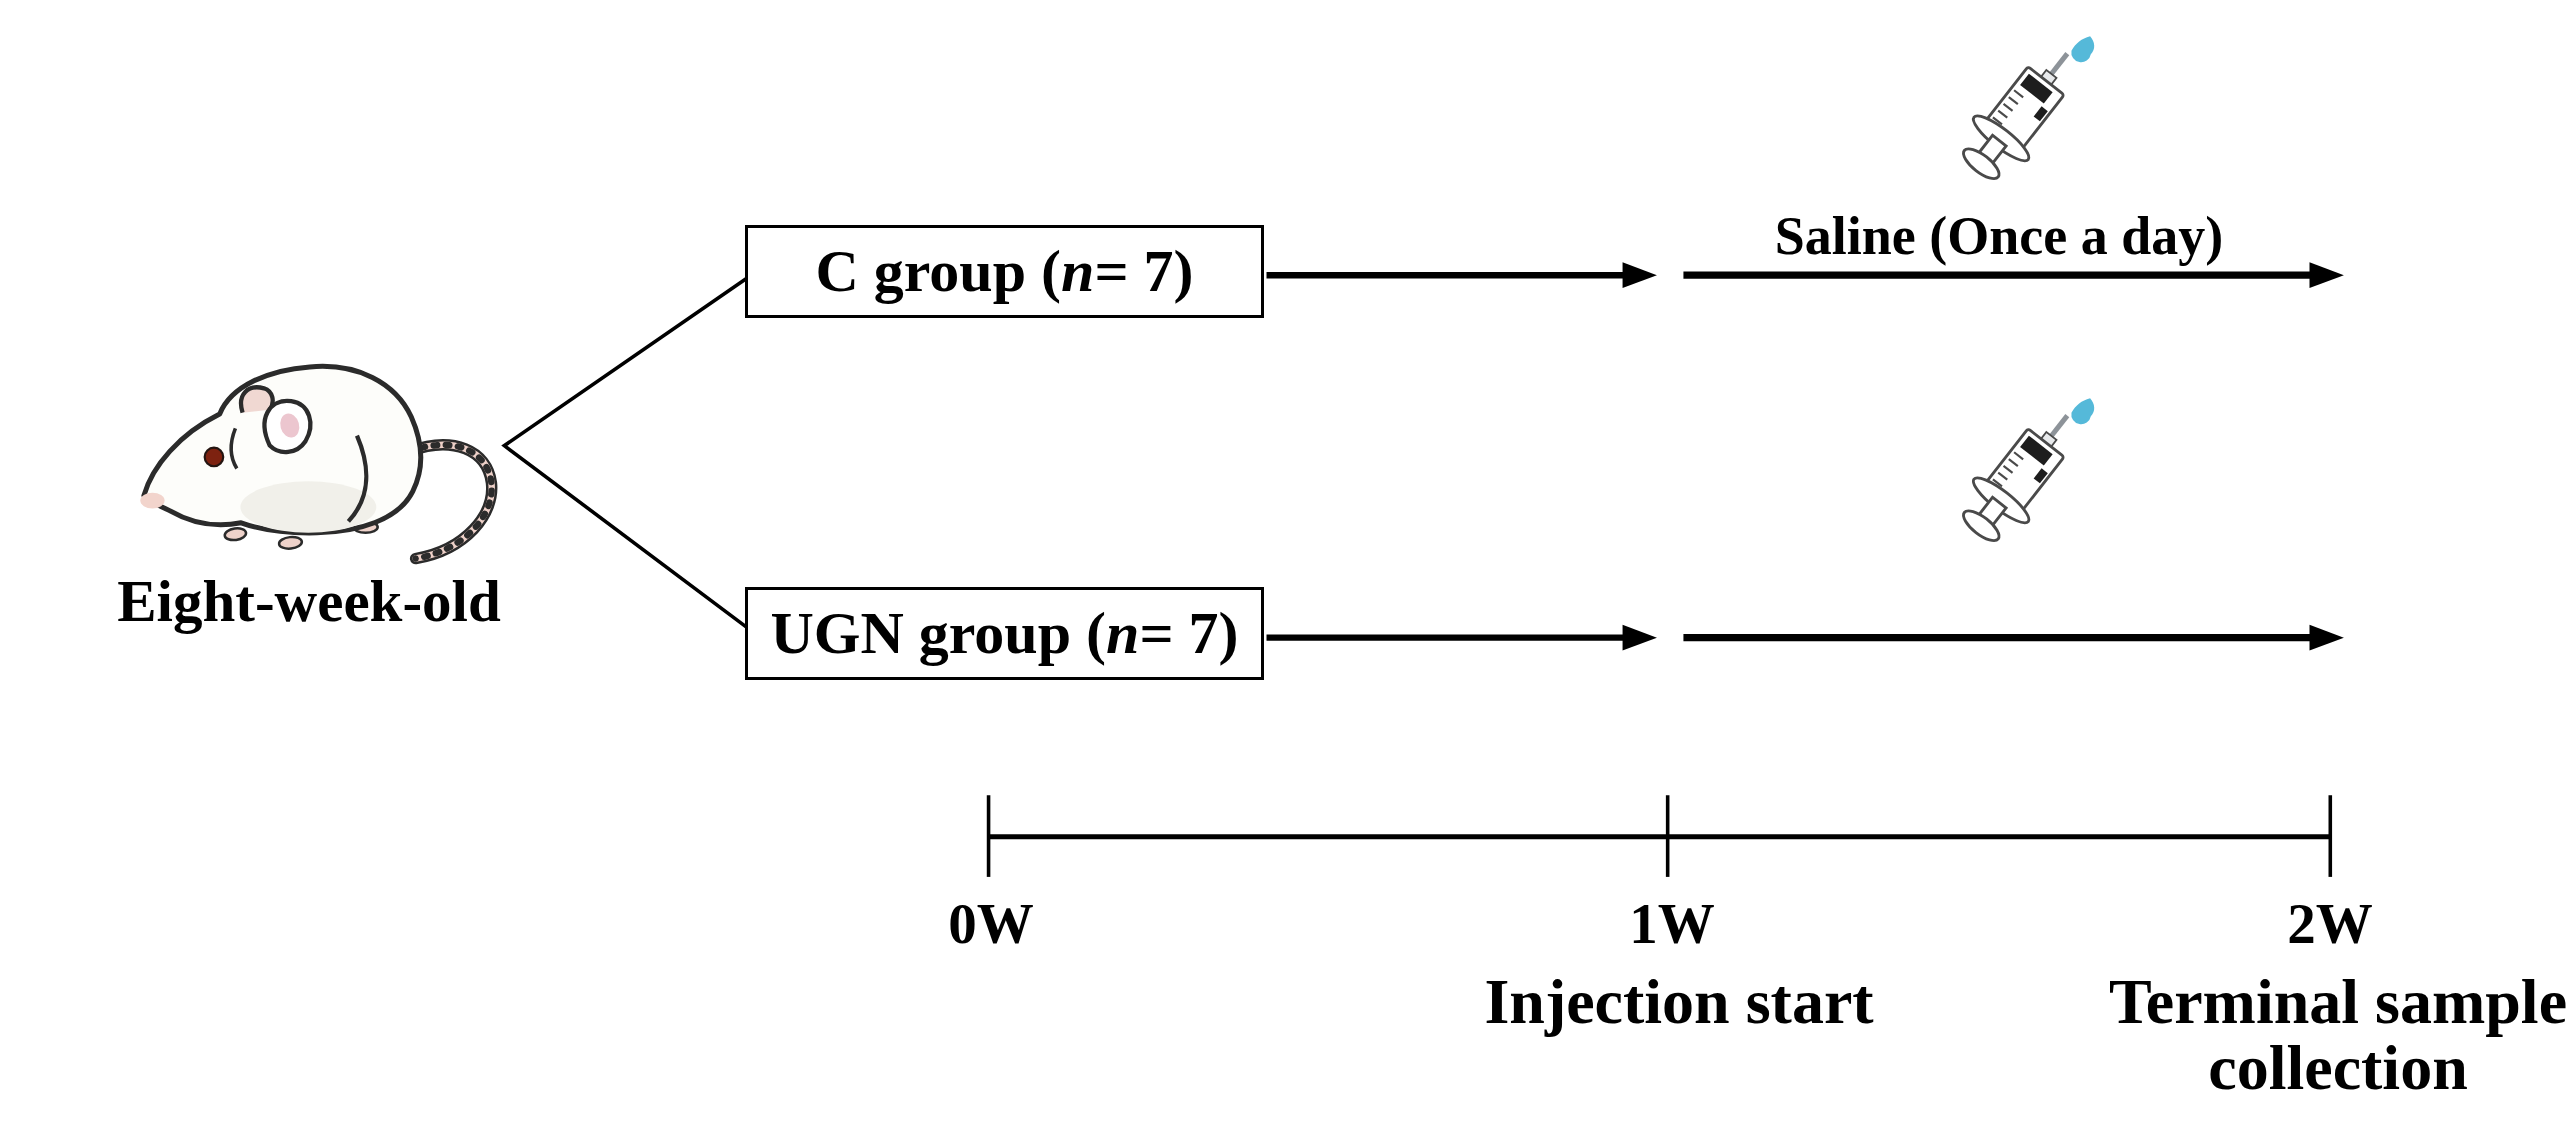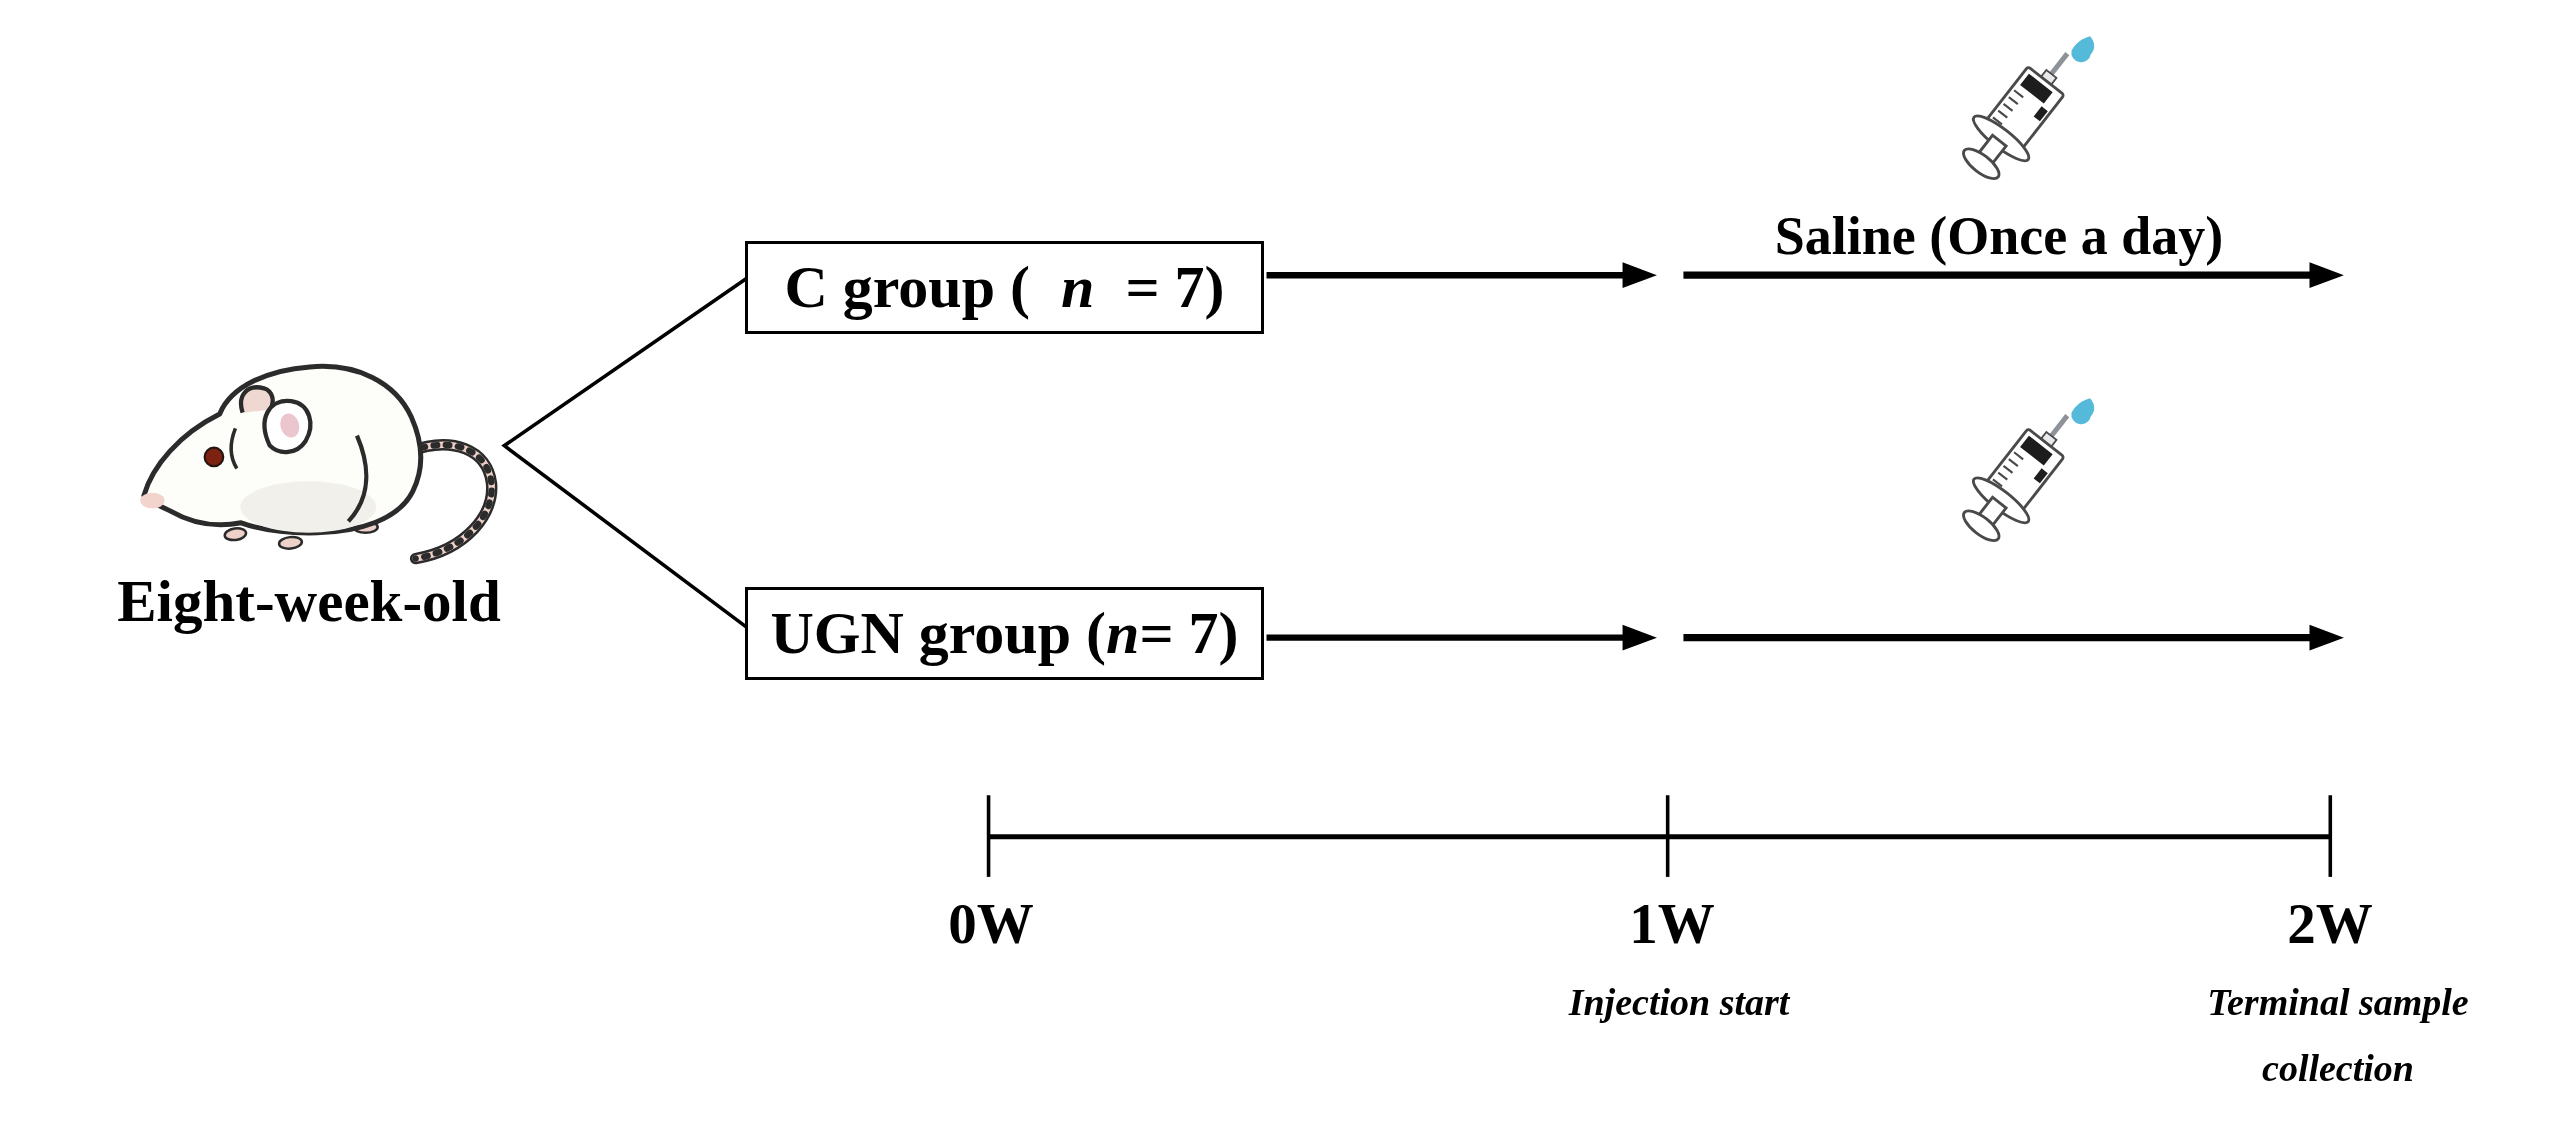--- a/index.html
+++ b/index.html
@@ -40,21 +40,21 @@
     display: flex;
     align-items: center;
     justify-content: center;
     font-weight: bold;
     font-size: 60px;
     white-space: nowrap;
   }
   .group-box .nvar { font-style: italic; }
   .treatment-label { font-size: 54px; }
   .week-label { font-size: 57px; line-height: 60px; }
-  .note-label { font-size: 38px; line-height: 66px; font-style: italic; }
+  .note-label { font-size: 64px; line-height: 66px; }
 </style>
 </head>
 <body>
 
 <div class="canvas">
 
   <svg class="layer" width="2576" height="1127" viewBox="0 0 3596 1573">
 
     <g stroke="#000000" stroke-width="5" fill="none">
       <path d="M 1043 388 L 704 622 L 1043 876"></path>
@@ -147,21 +147,21 @@
       <use href="#syringe"></use>
     </svg>
   <svg class="abs" style="left:1931px; top:394px;" width="172" height="172" viewBox="0 0 240 240">
       <use href="#syringe"></use>
     </svg>
 
   <div class="abs ctr lbl subject-label" style="left:309px; top:566px;">
     <div>Eight-week-old</div>
   </div>
 
-  <div class="group-box" style="left:745px; top:241px;gap:31px;">
+  <div class="group-box" style="left:745px; top:225px;">
     <span>C group (</span>
       <span class="nvar">n</span>
       <span> = 7)</span>
   </div>
   <div class="group-box" style="left:745px; top:587px;">
     <span>UGN group (</span>
       <span class="nvar">n</span>
       <span> = 7)</span>
   </div>
 

